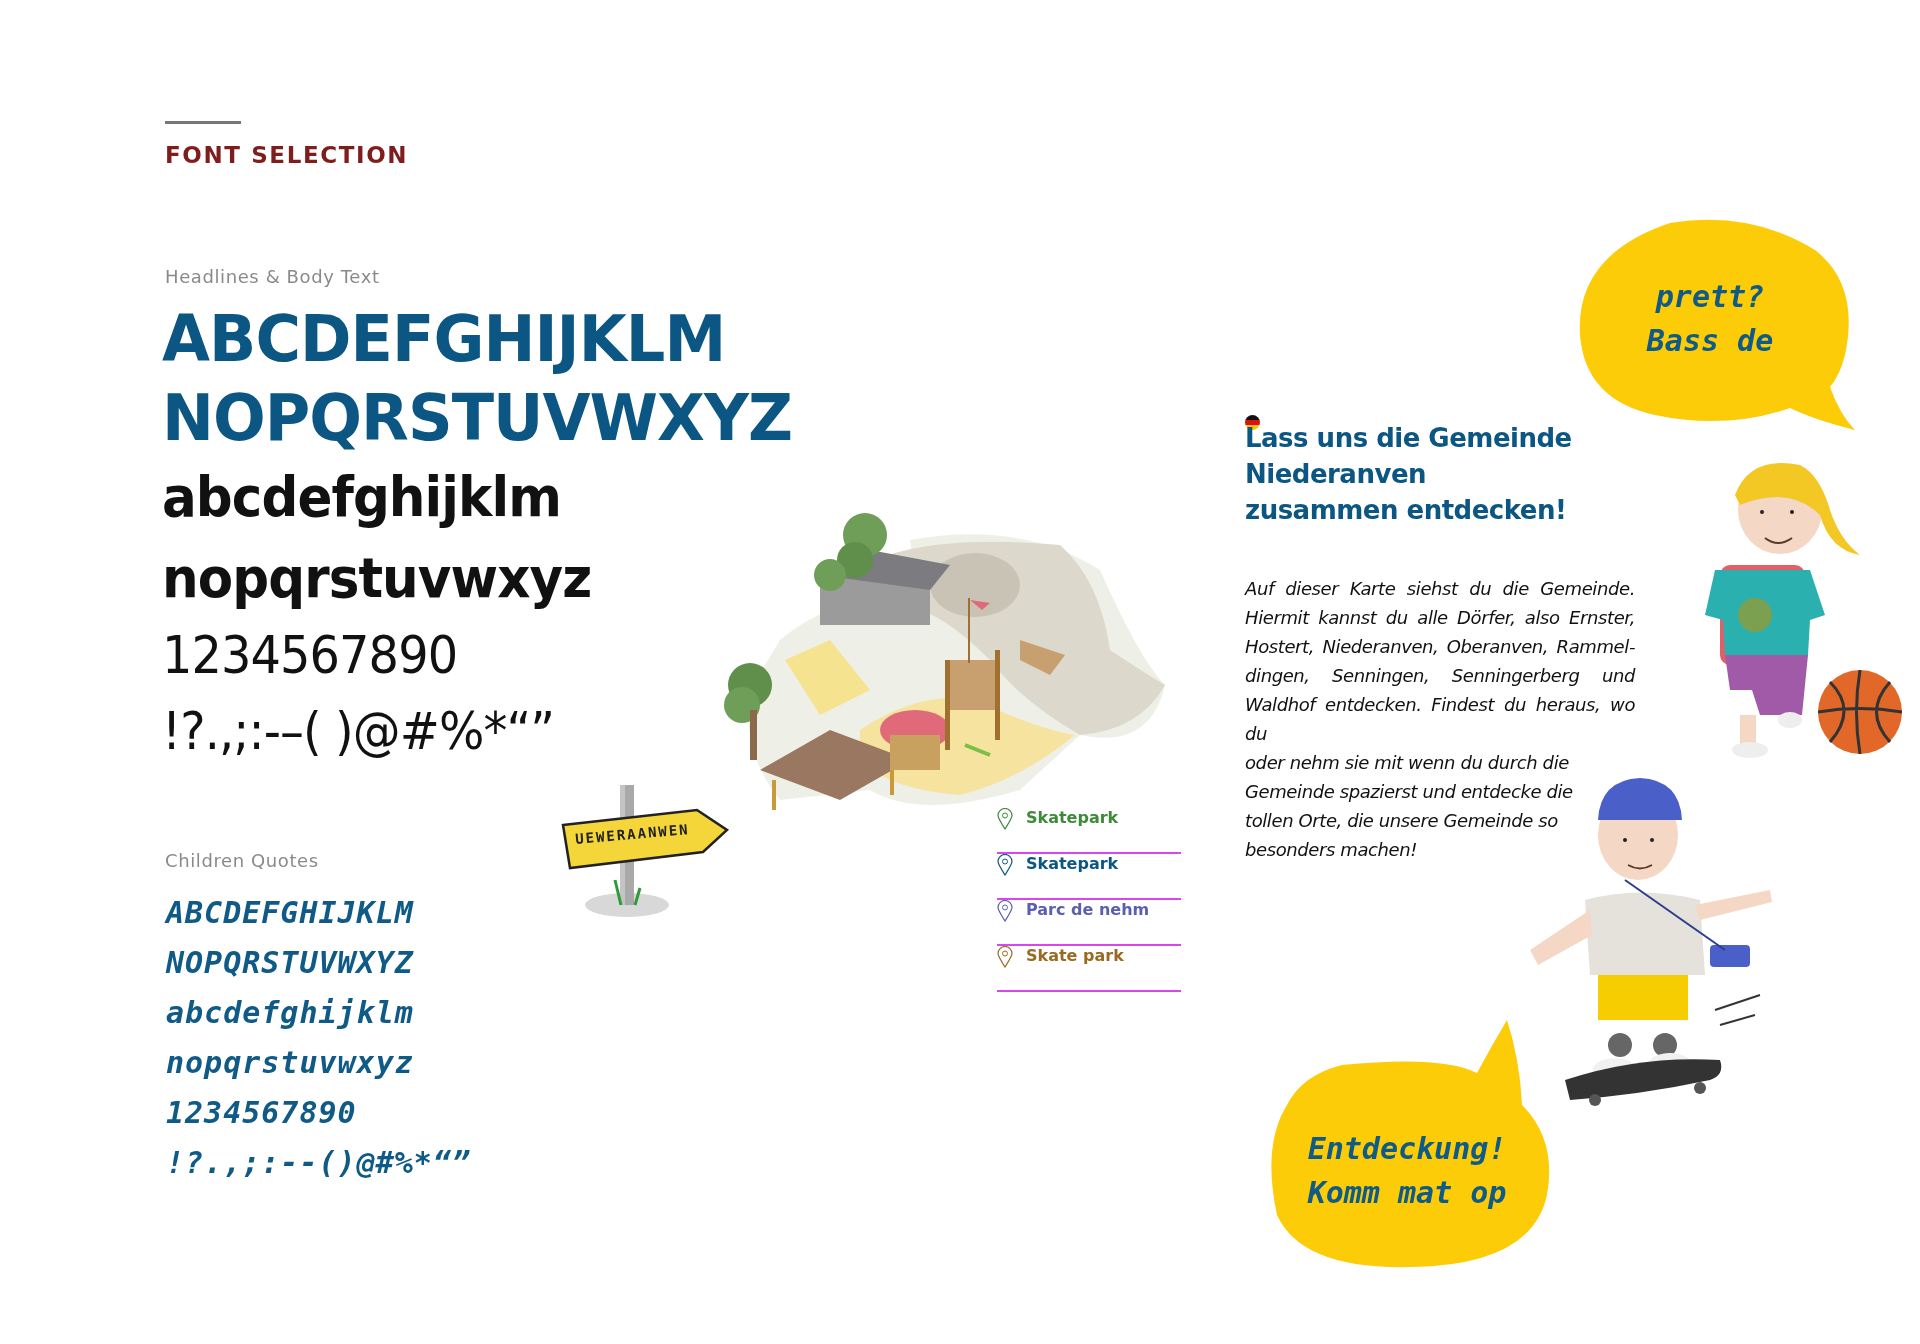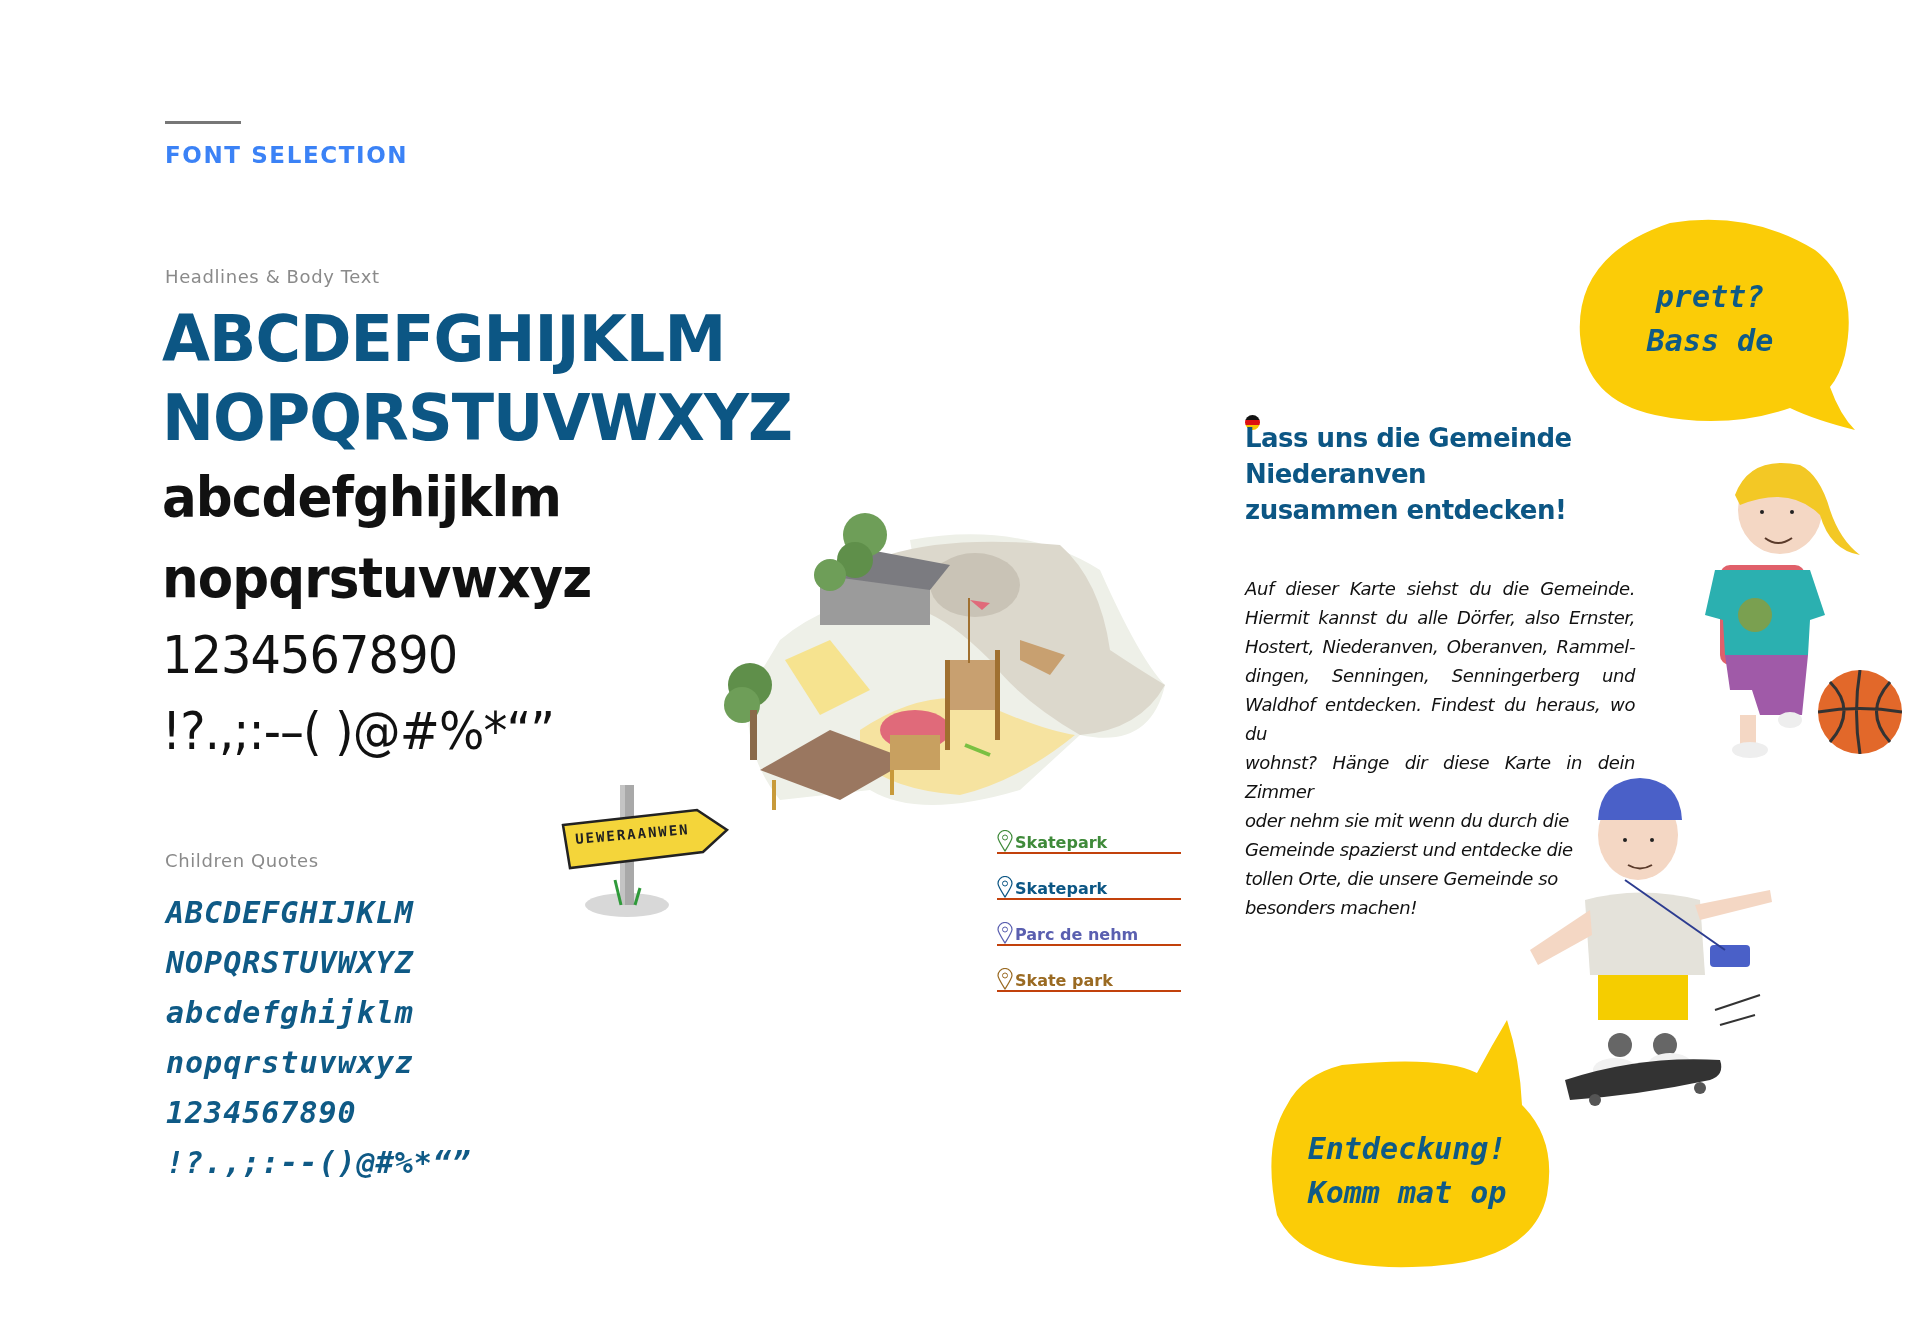--- a/index.html
+++ b/index.html
@@ -1,27 +1,27 @@
 <!DOCTYPE html>
 <html><head>
 <meta charset="utf-8">
 <style>
   html, body { margin:0; padding:0; background:#ffffff; }
   body { width:1920px; height:1344px; position:relative; overflow:hidden; font-family:"Liberation Sans", sans-serif; }
   .abs { position:absolute; }
   .rule { left:165px; top:121px; width:76px; height:3px; background:#777777; }
-  .section-title { left:165px; top:142px; font-size:23px; font-weight:bold; letter-spacing:1.6px; color:#3b82f6; font-family:"DejaVu Sans", sans-serif; }
+  .section-title { left:165px; top:142px; font-size:23px; font-weight:bold; letter-spacing:1.6px; color:#7f1d1d; font-family:"DejaVu Sans", sans-serif; }
   .sub-label { font-size:18px; color:#8a8a8a; letter-spacing:0.6px; font-family:"DejaVu Sans", sans-serif; }
   .specimen { left:162px; white-space:nowrap; font-family:"DejaVu Sans", sans-serif; }
   .caps { color:#0c5684; font-weight:bold; font-size:64px; letter-spacing:-1px; line-height:78px; transform:scaleX(0.97); transform-origin:left; }
   .lower { color:#111; font-weight:bold; font-size:56px; line-height:80px; letter-spacing:-1px; transform:scaleX(0.92); transform-origin:left; }
   .digits { color:#111; font-size:52px; line-height:76px; letter-spacing:-1px; font-weight:normal; transform:scaleX(0.92); transform-origin:left; }
   .hand { left:166px; color:#0f5a86; font-family:"DejaVu Sans Mono", monospace; font-weight:bold; font-style:italic; font-size:30px; line-height:50px; letter-spacing:1px; white-space:nowrap; }
   .legend { left:997px; width:184px; }
-  .legend-row { height:44px; border-bottom:2px solid #c2410c; display:flex; align-items:flex-end; gap:2px; }
+  .legend-row { height:44px; border-bottom:2px solid #d946ef; display:flex; align-items:flex-start; gap:13px; }
   .legend-row svg { flex:none; }
   .legend-label { font-size:16px; font-weight:bold; font-family:"DejaVu Sans", sans-serif; }
   .flag { left:1245px; top:415px; width:15px; height:15px; border-radius:50%; overflow:hidden; }
   .flag div { height:5px; }
   .headline { left:1245px; top:420px; width:330px; color:#0c5684; font-weight:bold; font-size:26px; line-height:36px; font-family:"DejaVu Sans", sans-serif; letter-spacing:-0.5px; }
   .body-text { left:1245px; top:574px; width:390px; font-size:18px; line-height:29px; color:#111; text-align:justify; font-family:"DejaVu Sans", sans-serif; letter-spacing:-0.4px;font-style:italic; }
   .body-text span { display:block; }
   .body-text .j { text-align:justify; text-align-last:justify; }
   .bubble-text { color:#0f5a86; font-family:"DejaVu Sans Mono", monospace; font-weight:bold; font-style:italic; text-align:center; font-size:30px; line-height:44px; }
 </style>
@@ -125,21 +125,20 @@
     <div style="background:#dd1111;"></div>
     <div style="background:#f8c400;"></div>
 </div>
 <div class="abs headline">Lass uns die Gemeinde Niederanven zusammen entdecken!</div>
 <div class="abs body-text">
   <span class="j">Auf dieser Karte siehst du die Gemeinde.</span>
   <span class="j">Hiermit kannst du alle Dörfer, also Ernster,</span>
   <span class="j">Hostert, Niederanven, Oberanven, Rammel-</span>
   <span class="j">dingen, Senningen, Senningerberg und</span>
   <span class="j">Waldhof entdecken. Findest du heraus, wo du</span>
-  <span class="j">wohnst? Hänge dir diese Karte in dein Zimmer</span>
   <span>oder nehm sie mit wenn du durch die</span>
   <span>Gemeinde spazierst und entdecke die</span>
   <span>tollen Orte, die unsere Gemeinde so</span>
   <span>besonders machen!</span>
 </div>
 
 <div class="abs" style="left:1575px; top:215px; width:290px; height:225px;">
   <svg width="290" height="225" viewBox="0 0 290 225">
     <path d="M95 8 Q175 -5 240 35 Q285 70 270 140 Q265 160 255 172 Q265 200 280 215 Q240 205 215 193 Q150 215 80 200 Q10 185 5 120 Q0 40 95 8 Z" fill="#fbcc07"></path>
   </svg>

